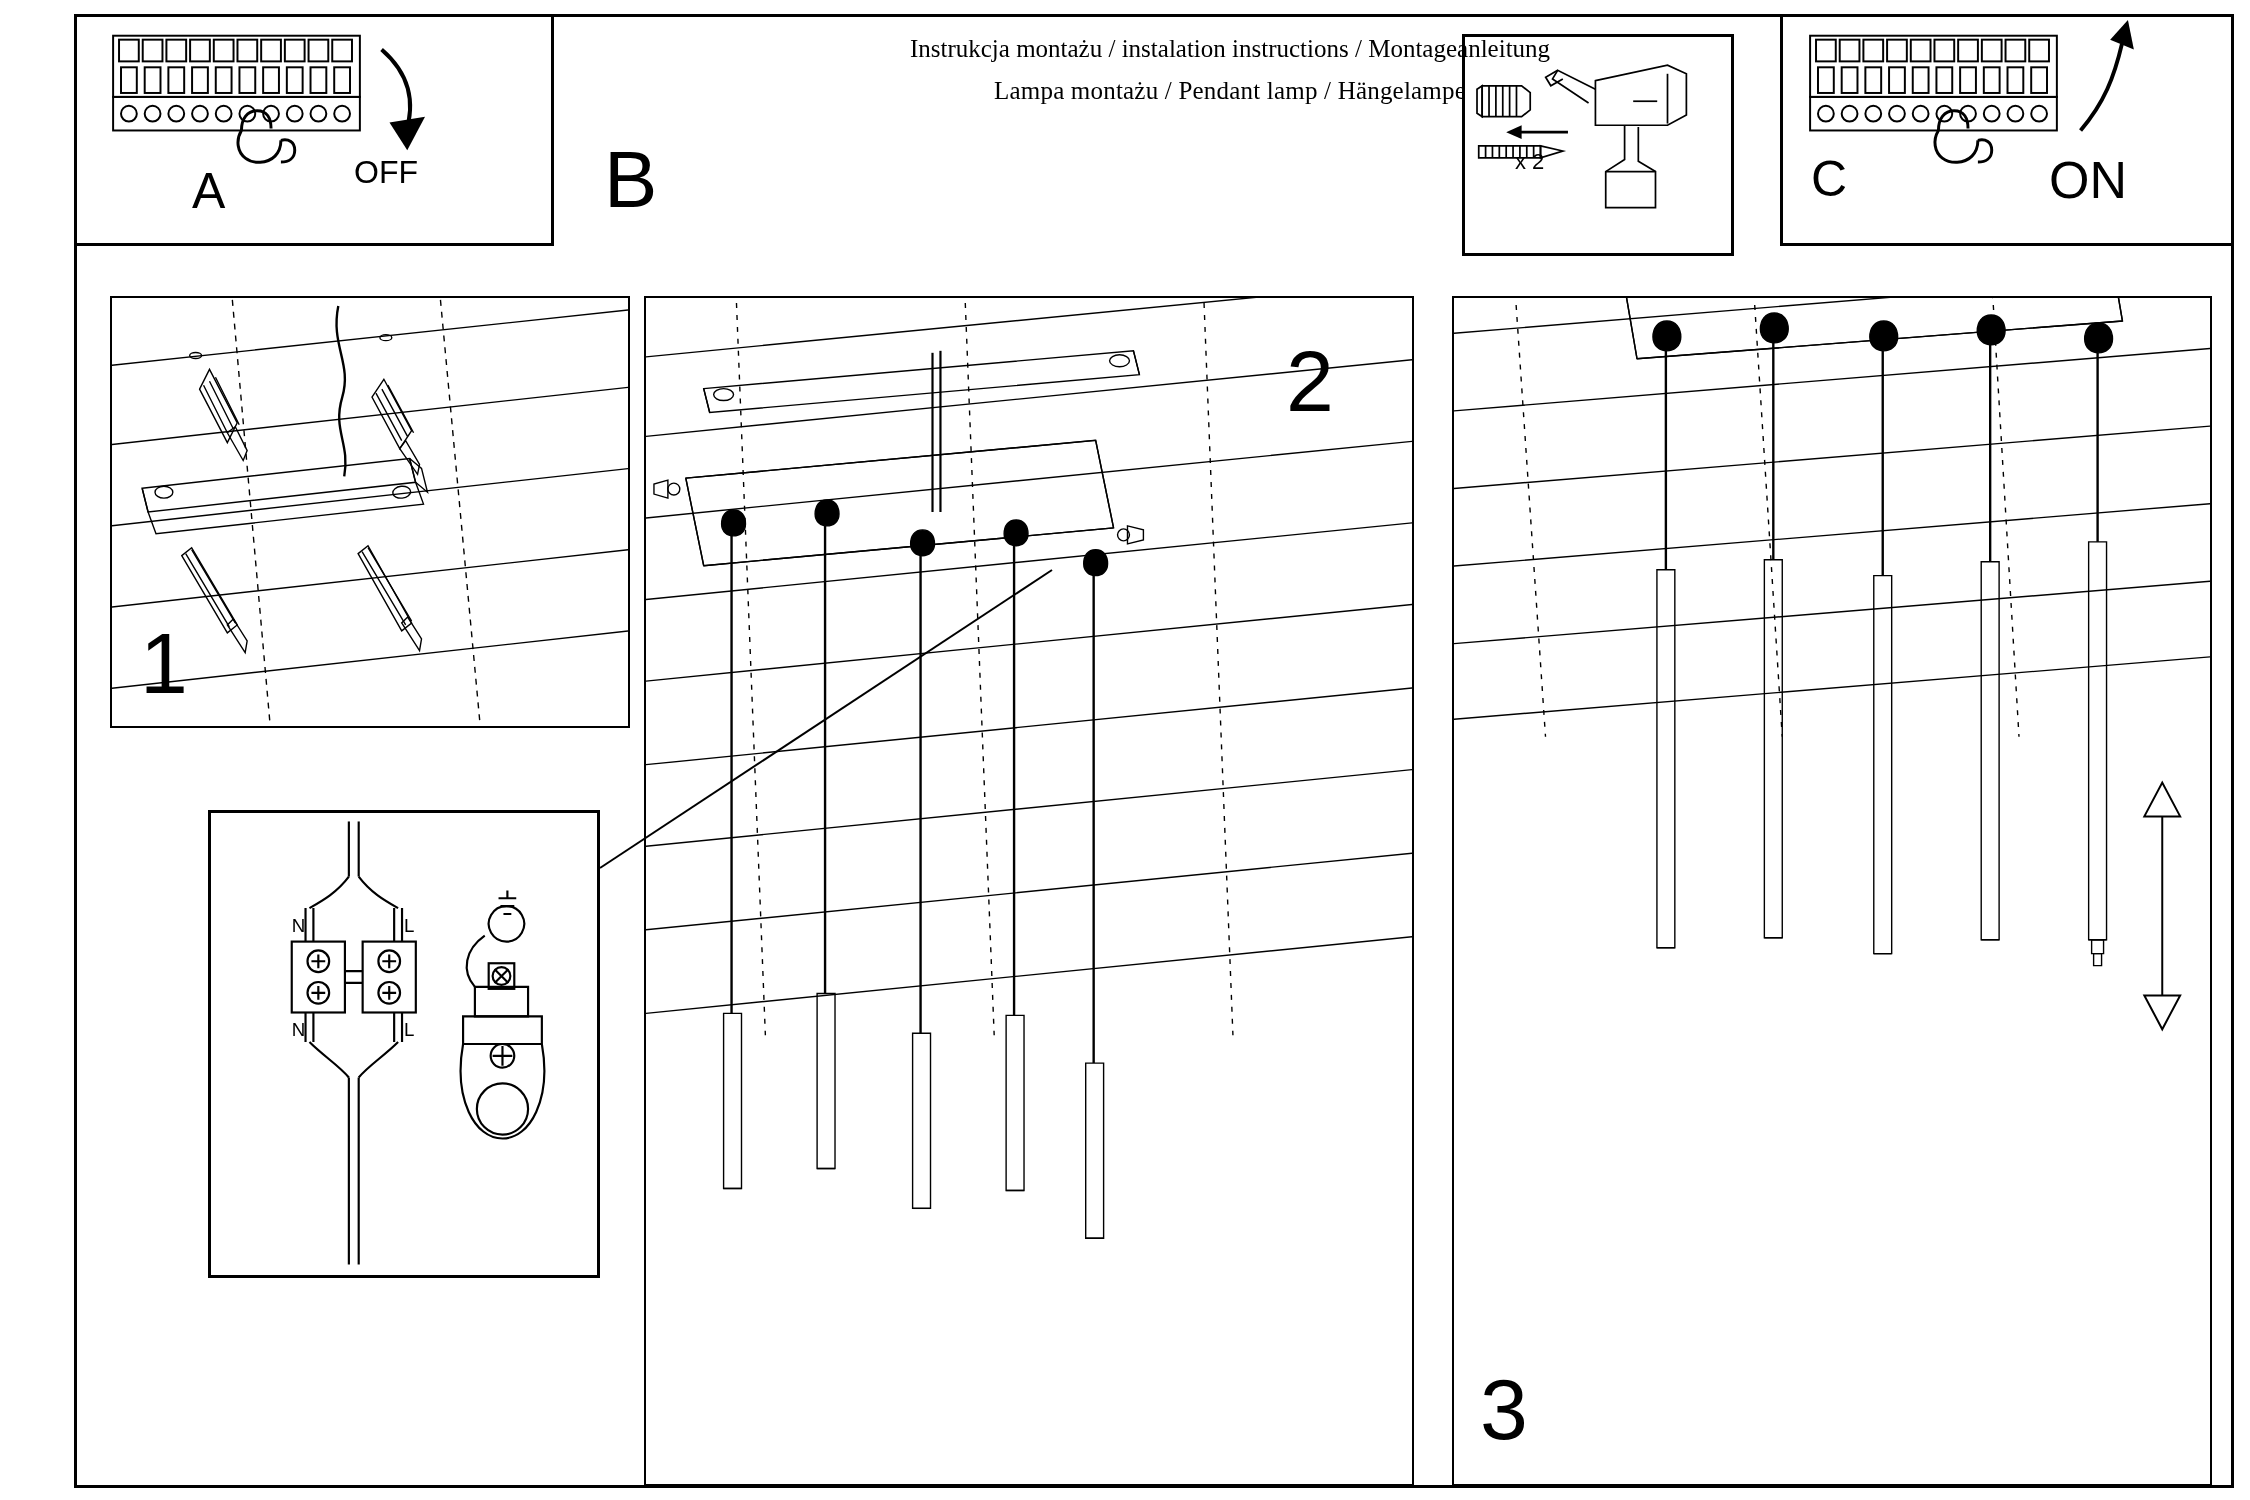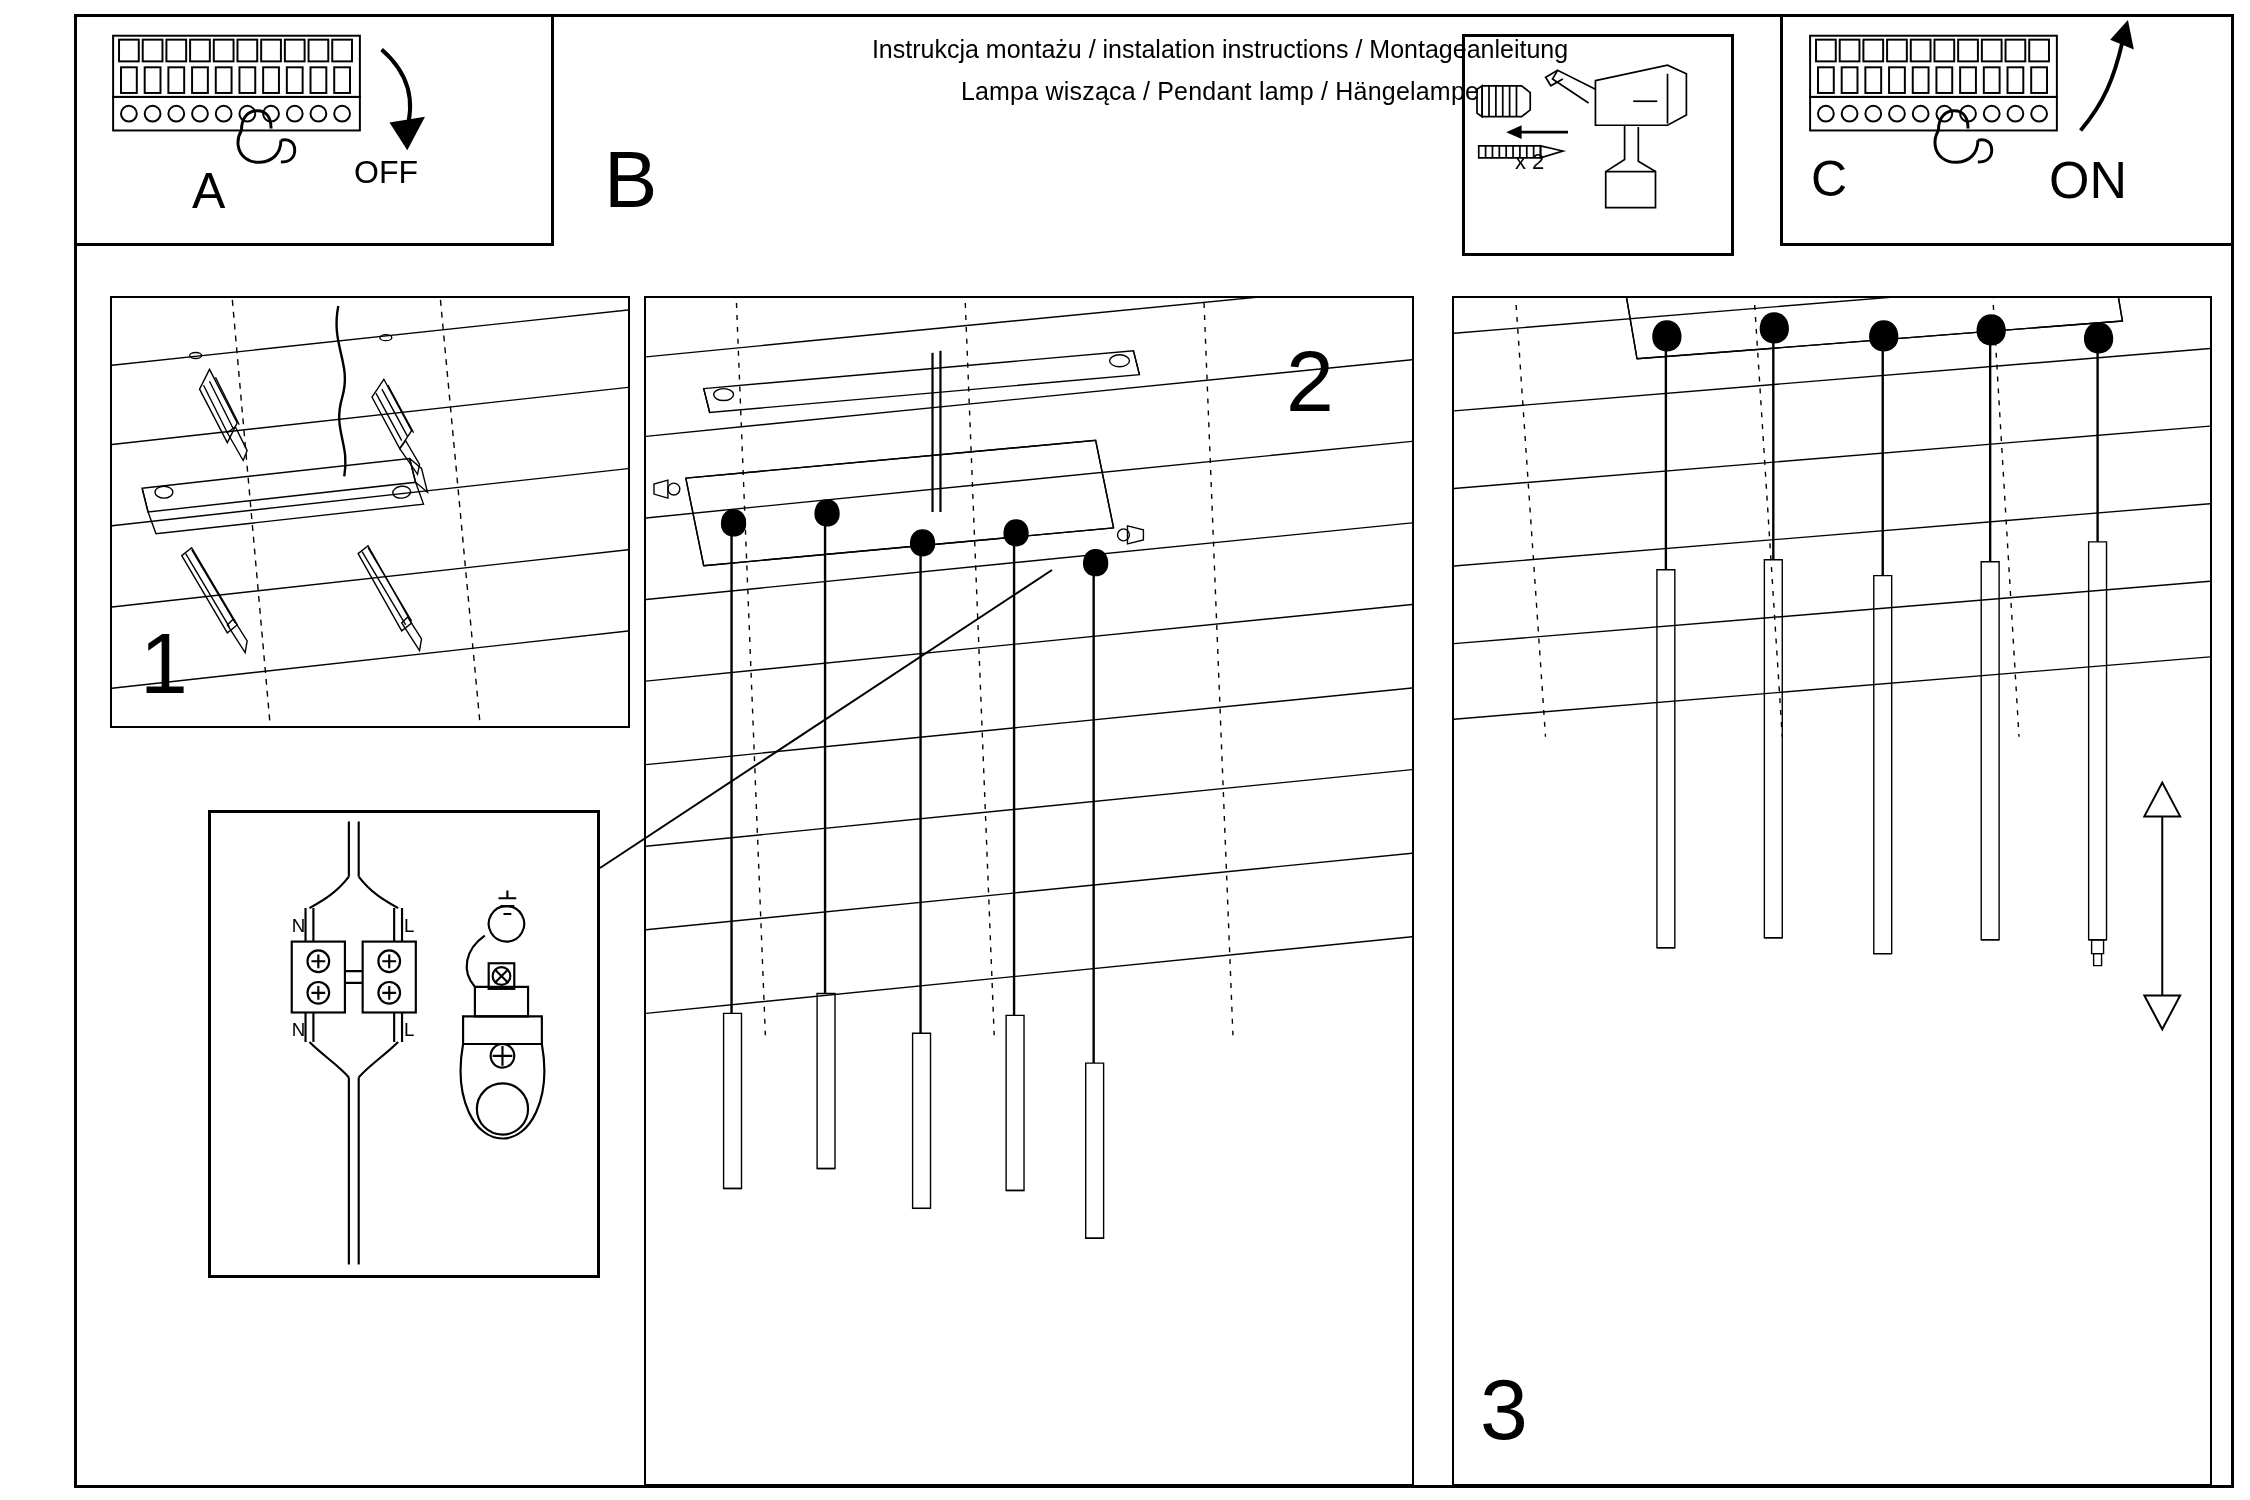--- a/index.html
+++ b/index.html
@@ -7,21 +7,21 @@
   .sheet{position:relative;width:2250px;height:1500px;}
 
   
   .outer-frame{position:absolute;left:74px;top:14px;width:2160px;height:1474px;border:3px solid #000;box-sizing:border-box;}
 
   
   .panel-a{position:absolute;left:74px;top:14px;width:480px;height:232px;border-right:3px solid #000;border-bottom:3px solid #000;box-sizing:border-box;}
   .panel-c{position:absolute;left:1780px;top:14px;width:454px;height:232px;border-left:3px solid #000;border-bottom:3px solid #000;box-sizing:border-box;}
   .panel-title{position:absolute;left:560px;top:14px;width:1210px;height:232px;box-sizing:border-box;}
 
-  .title-text{position:absolute;left:130px;top:14px;width:1060px;text-align:center;font-size:25px;line-height:42px;}
+  .title-text{position:absolute;left:140px;top:14px;width:1060px;text-align:center;font-size:25px;line-height:42px;font-family:Liberation Serif, serif;}
   .title-text .l2{letter-spacing:.2px;}
 
   .bigletter{position:absolute;font-size:78px;font-weight:400;line-height:1;}
   .letter-a{left:118px;top:152px;font-size:50px;}
   .word-off{position:absolute;left:355px;top:146px;font-size:32px;}
 
   
   .drill-box{position:absolute;left:1462px;top:18px;width:310px;height:222px;border:3px solid #000;box-sizing:border-box;}
   .x2{position:absolute;left:1515px;top:118px;font-size:22px;}
 
@@ -96,21 +96,21 @@
         <path d="M318 110 l18 28 l18 -34 z" fill="#000" stroke="none"></path>
       </g>
     </svg>
     <div class="bigletter letter-a">A</div>
     <div class="word-off" style="left:280px;top:140px;">OFF</div>
   </div>
 
   <div class="panel-title">
     <div class="title-text">
       <div class="l1">Instrukcja montażu / instalation instructions / Montageanleitung</div>
-      <div class="l2">Lampa wisząca / Pendant lamp / Hängelampe</div>
+      <div class="l2">Lampa montażu / Pendant lamp / Hängelampe</div>
     </div>
     <div class="bigletter" style="left:44px;top:126px;font-size:80px;">B</div>
 
     <div class="drill-box" style="left:902px;top:20px;width:272px;height:222px;">
       <svg class="svg-full" viewBox="0 0 310 222">
         <g fill="none" stroke="#000" stroke-width="2">
 
           <path d="M20 42 l46 0 l10 8 l0 20 l-10 8 l-46 0 z"></path>
           <path d="M28 42 l0 36 M36 42 l0 36 M44 42 l0 36 M52 42 l0 36 M60 42 l0 36"></path>
           <path d="M14 46 l0 28 l6 4 l0 -36 z"></path>

